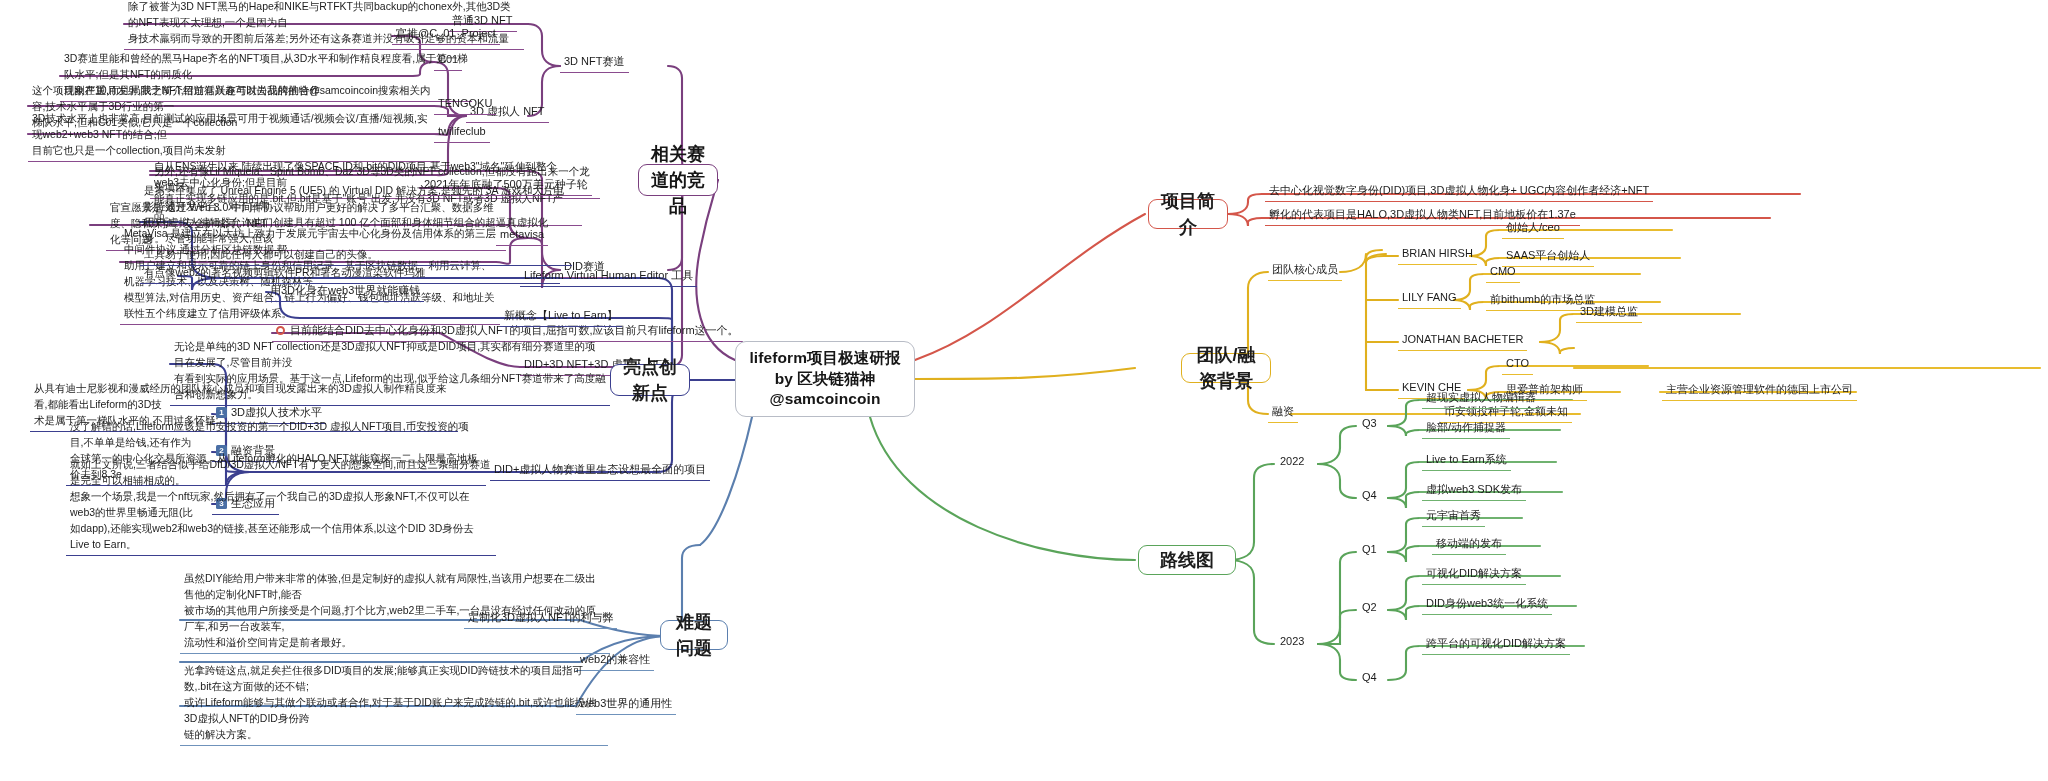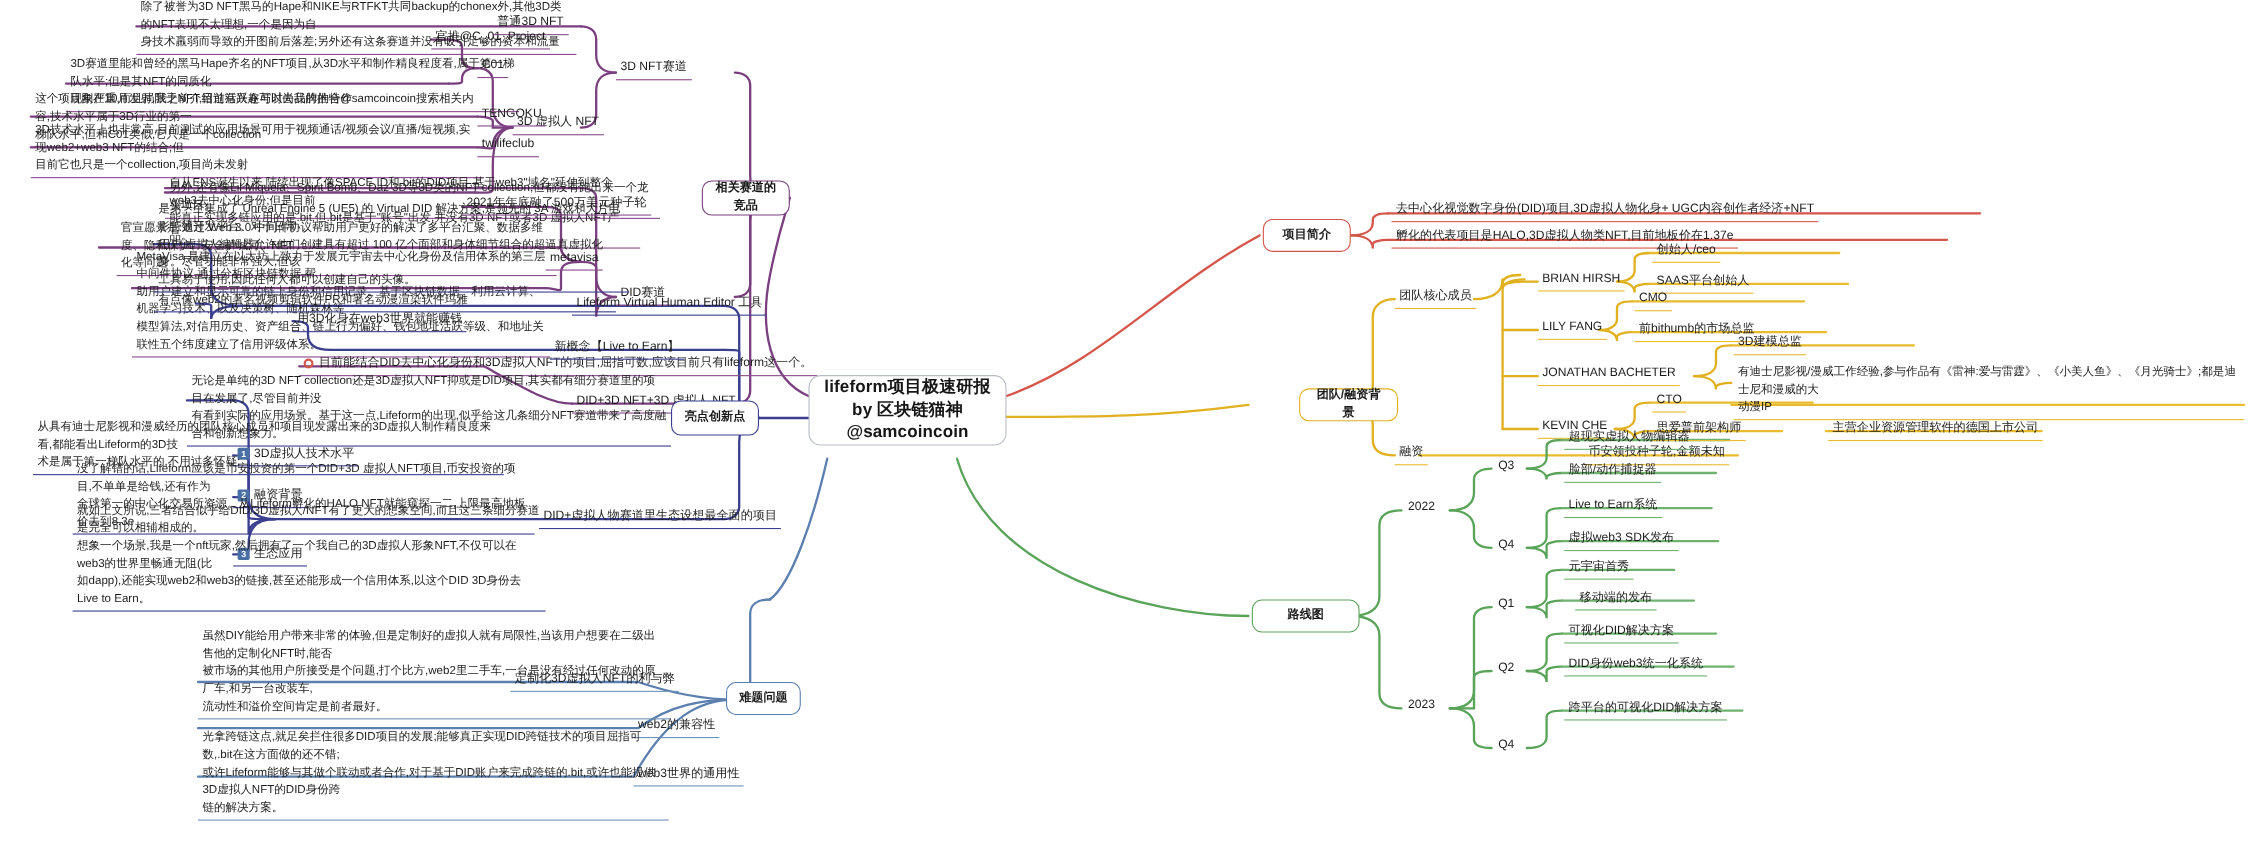--- a/index.html
+++ b/index.html
@@ -37,26 +37,26 @@
   .boxed{
     border:1.6px solid #888;
     border-radius:9px;
     background:#fff;
     font-weight:bold;
     text-align:center;
     display:flex;
     align-items:center;
     justify-content:center;
     padding:5px 10px;
-    font-size:11px;
+    font-size:18px;
   }
 
   
   #root{
-    left:735px;top:341px;width:180px;height:64px;
+    left:735px;top:341px;width:180px;height:76px;
     border:1.6px solid #b8bcc6;
     border-radius:11px;
     background:#fff;
     display:flex;flex-direction:column;
     align-items:center;justify-content:center;
     font-weight:bold;font-size:15.5px;
     color:#161616;
     line-height:1.34;
     letter-spacing:.1px;
     z-index:40;
@@ -391,22 +391,20 @@
   <div class="node leaf u-gold" style="left:1398px;top:245px;">BRIAN HIRSH</div>
   <div class="node leaf u-gold" style="left:1502px;top:219px;">创始人/ceo</div>
   <div class="node leaf u-gold" style="left:1502px;top:247px;">SAAS平台创始人</div>
 
   <div class="node leaf u-gold" style="left:1398px;top:289px;">LILY FANG</div>
   <div class="node leaf u-gold" style="left:1486px;top:263px;">CMO</div>
   <div class="node leaf u-gold" style="left:1486px;top:291px;">前bithumb的市场总监</div>
 
   <div class="node leaf u-gold" style="left:1398px;top:331px;">JONATHAN BACHETER</div>
   <div class="node leaf u-gold" style="left:1576px;top:303px;">3D建模总监</div>
-  <div class="node leaf u-gold para" style="left:1576px;top:330px;width:464px;">有迪士尼影视/漫威工作经验,参与作品有《雷神:爱与雷霆》、《小美人鱼》、《月光骑士》;都是迪士尼和漫威的大
-动漫IP</div>
 
   <div class="node leaf u-gold" style="left:1398px;top:379px;">KEVIN CHE</div>
   <div class="node leaf u-gold" style="left:1502px;top:355px;">CTO</div>
   <div class="node leaf u-gold" style="left:1502px;top:381px;">思爱普前架构师</div>
   <div class="node leaf u-gold" style="left:1662px;top:381px;">主营企业资源管理软件的德国上市公司</div>
 
   <div class="node leaf u-gold" style="left:1268px;top:403px;">融资</div>
   <div class="node leaf u-gold" style="left:1440px;top:403px;">币安领投种子轮,金额未知</div>
 
   <div class="node boxed b-green" style="left:1138px;top:545px;width:98px;height:30px;">路线图</div>

